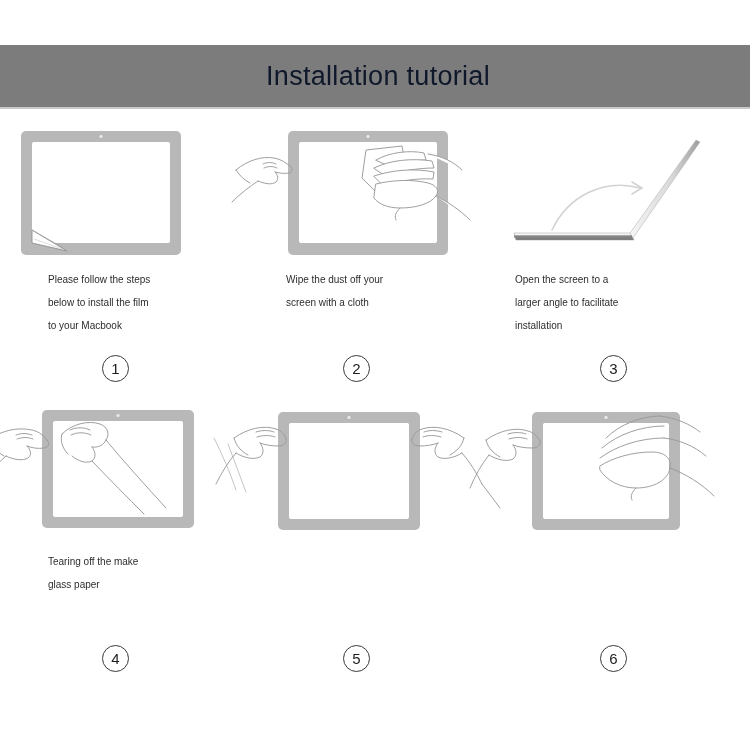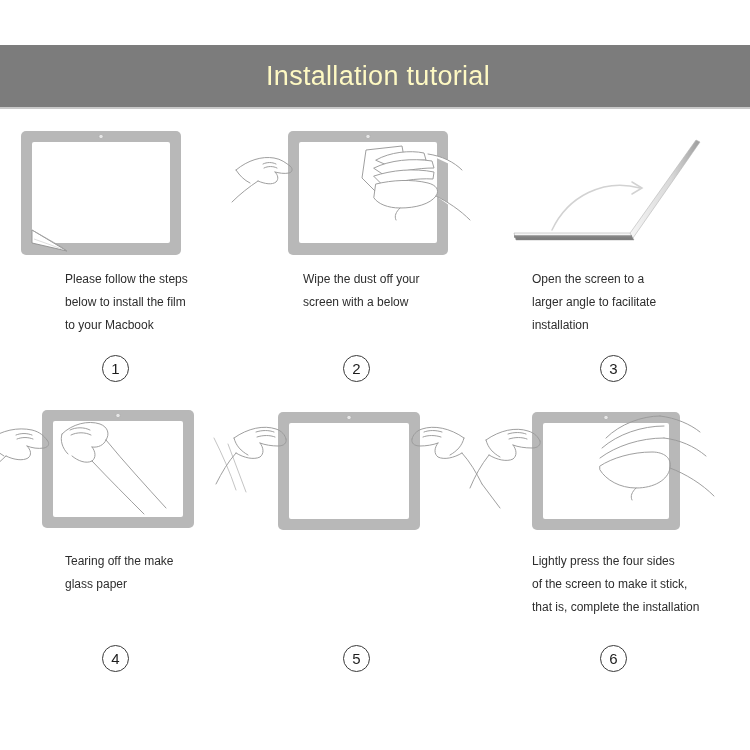--- a/index.html
+++ b/index.html
@@ -36,21 +36,21 @@
     box-sizing: border-box;
   }
   .header-bar::after {
     content: "";
     position: absolute;
     left: 0; right: 0; bottom: -2px;
     height: 2px;
     background: #c9c9c9;
   }
   .header-title {
-    color: #fef9c3;
+    color: #0f172a;
     font-size: 27px;
     font-weight: 400;
     letter-spacing: 0.3px;
     line-height: 1;
     padding-left: 6px;
   }
 
   
   .grid {
     position: absolute;
@@ -70,23 +70,23 @@
   .art {
     position: relative;
     width: 250px;
     height: 150px;
     overflow: visible;
   }
   .art svg { display: block; overflow: visible; }
 
   .caption {
     position: absolute;
-    left: 17px;
+    left: 0;
     width: 250px;
-    font-size: 12px;
+    font-size: 10px;
     line-height: 23px;
     color: #2d2d2d;
     white-space: pre-line;
     box-sizing: border-box;
   }
   .row1 .caption { top: 150px; }
   .row2 .caption { top: 150px; }
 
   .cell.c1 .caption { padding-left: 48px; padding-right: 14px; }
   .cell.c2 .caption { padding-left: 36px; padding-right: 6px; }
@@ -171,21 +171,21 @@
             <path d="M124 50 C 140 42, 162 40, 182 43 L184 50 C 168 50, 150 53, 136 58 Z"></path>
             <path d="M124 58 C 142 52, 164 50, 184 54 L183 61 C 166 60, 148 63, 134 68 Z"></path>
             <path d="M126 66 C 142 62, 162 61, 178 65 C 186 67, 190 72, 186 78 C 180 86, 166 90, 150 90 C 138 90, 128 86, 124 80 Z"></path>
             <path d="M150 90 C 146 94, 144 98, 146 102"></path>
             <path d="M178 36 C 192 38, 204 44, 212 52"></path>
             <path d="M186 78 C 198 84, 210 92, 220 102"></path>
           </g>
         </svg>
       </div>
       <div class="caption">Wipe the dust off your
-screen with a below</div>
+screen with a cloth</div>
       <div class="step-badge">
         <span>2</span>
       </div>
     </div>
 
     <div class="cell c3 row1">
       <div class="art">
         <svg width="250" height="150" viewBox="0 0 250 150" xmlns="http://www.w3.org/2000/svg">
           <defs>
             <linearGradient id="baseGrad" x1="0" y1="0" x2="0" y2="1">
@@ -317,22 +317,19 @@
             <path d="M102 48 C 118 34, 142 26, 164 26"></path>
             <path d="M100 58 C 116 46, 140 38, 164 38"></path>
             <path d="M100 66 C 112 58, 132 52, 152 52 C 164 52, 172 58, 170 68 C 168 80, 154 88, 136 88 C 120 88, 106 80, 100 70 Z"></path>
             <path d="M160 16 C 176 18, 190 24, 200 32"></path>
             <path d="M164 38 C 180 40, 194 46, 206 56"></path>
             <path d="M170 68 C 186 74, 202 84, 214 96"></path>
             <path d="M136 88 C 132 92, 130 96, 132 100"></path>
           </g>
         </svg>
       </div>
-      <div class="caption">Lightly press the four sides
-of the screen to make it stick,
-that is, complete the installation</div>
       <div class="step-badge">
         <span>6</span>
       </div>
     </div>
 
   </div>
 </div>
 
 </body></html>

